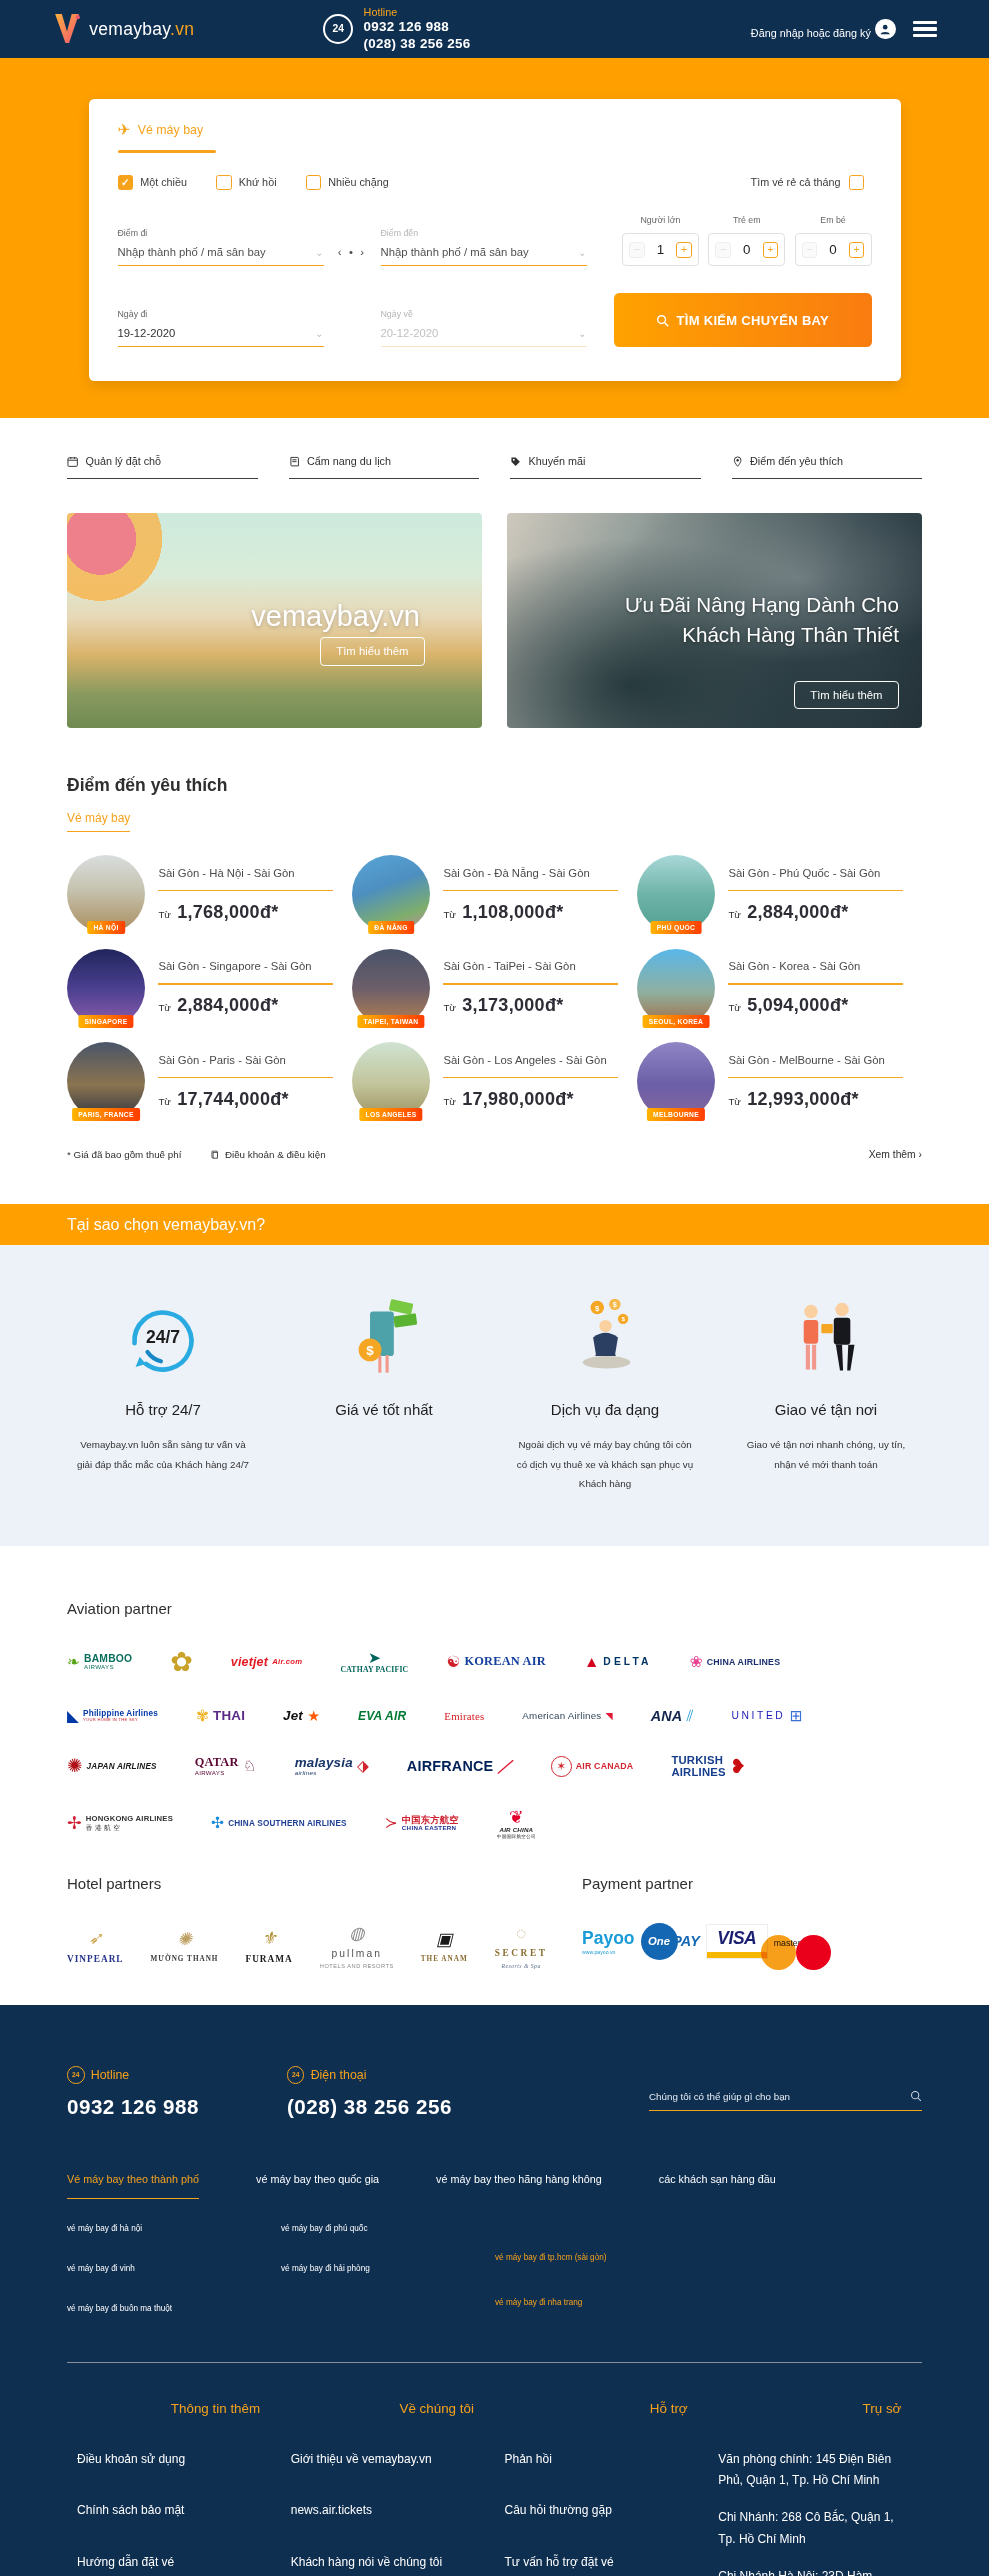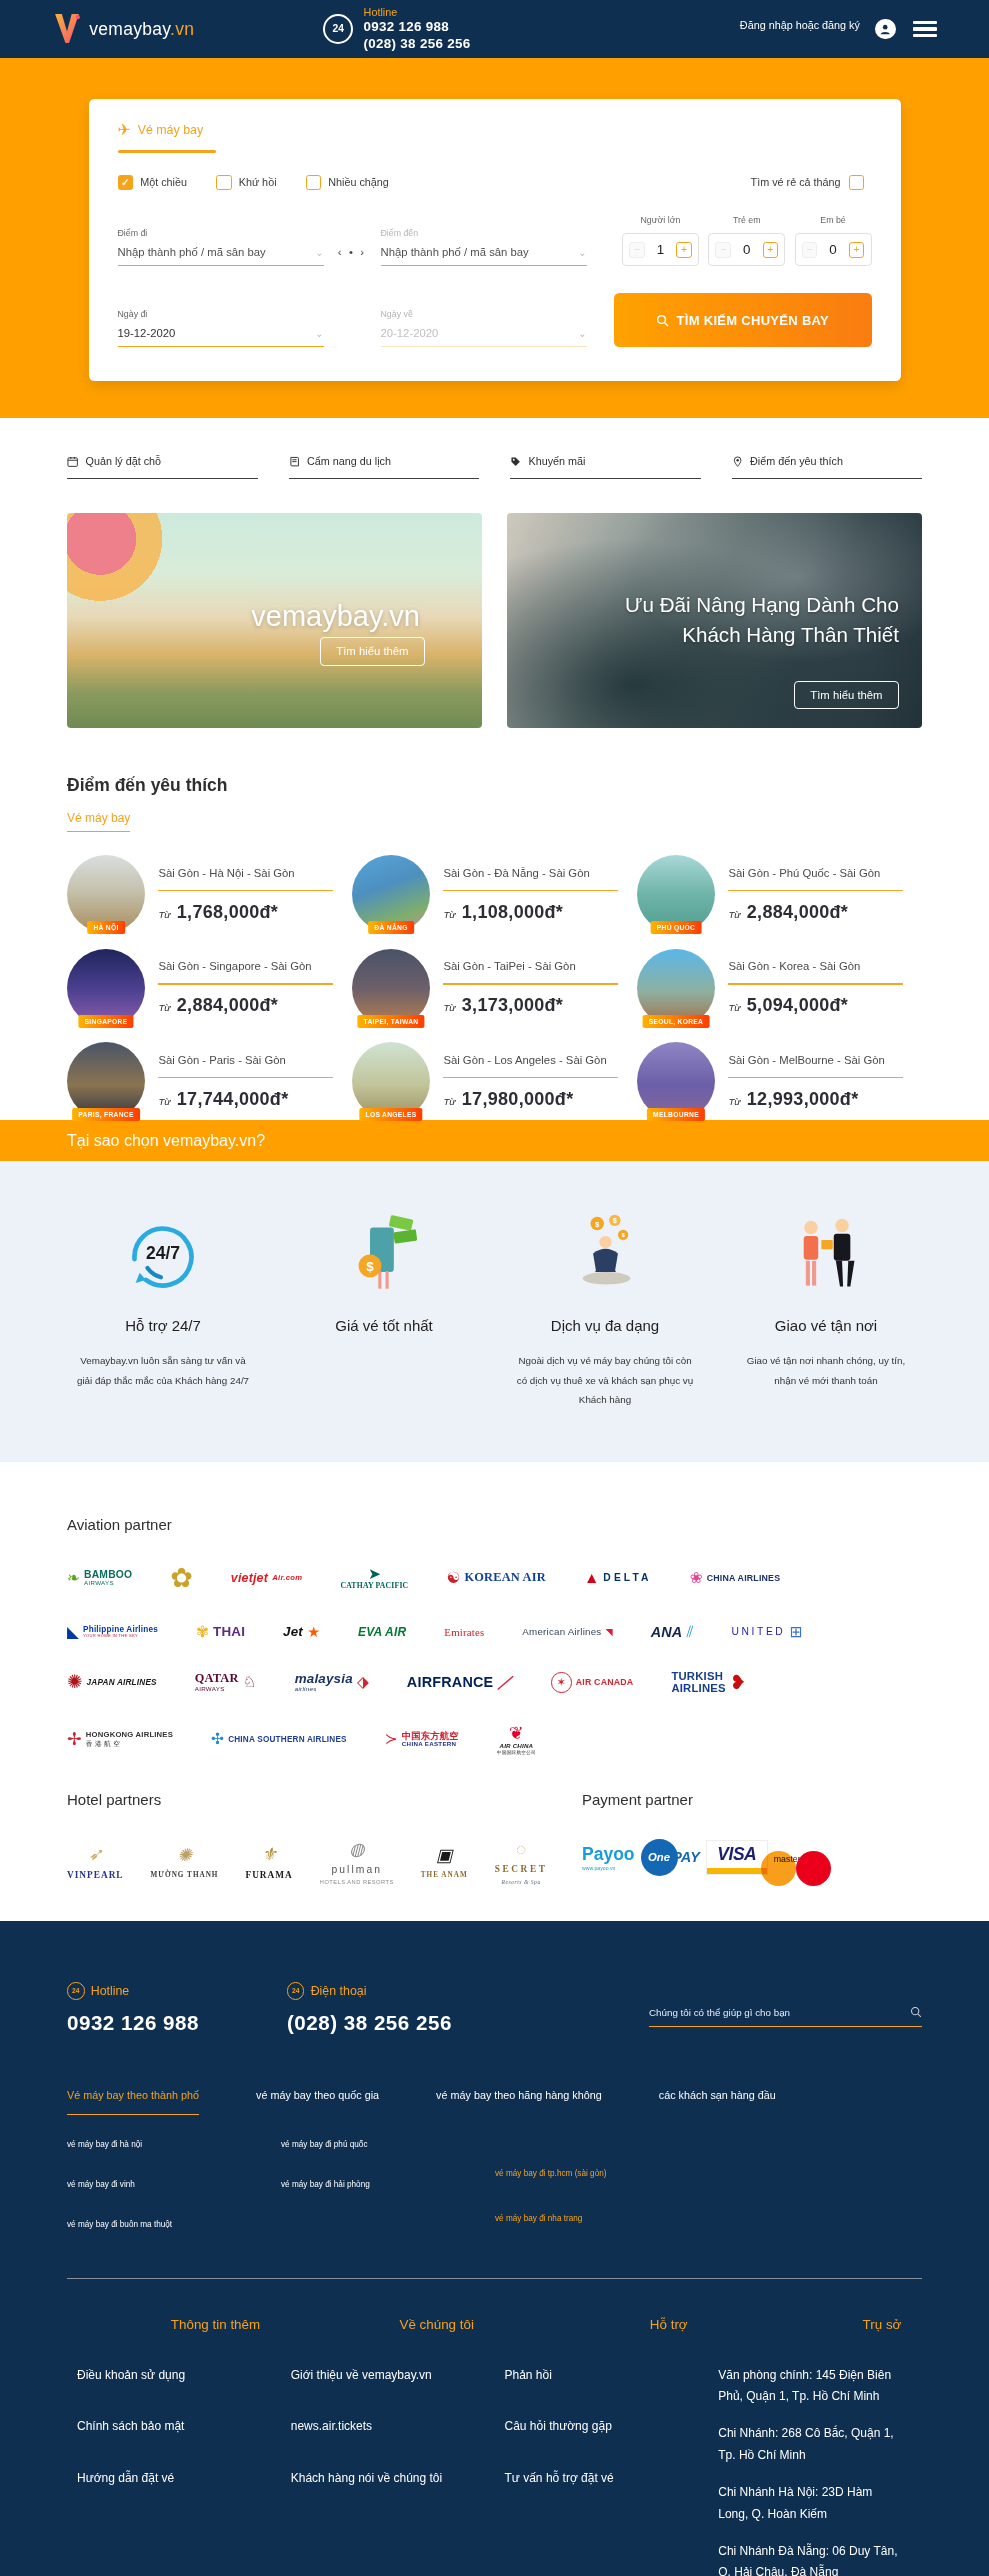--- a/index.html
+++ b/index.html
@@ -10,21 +10,21 @@
   .topbar { background:#0f2f51; height:58px; display:flex; align-items:center; padding:0 52px; }
   .brand { display:flex; align-items:center; gap:7.2px; }
   .brand .bname { font-size:17.5px; color:#fff; letter-spacing:0.3px; }
   .brand .bname b { color:#f7a21b; font-weight:400;margin-top:44px; }
   .hotline-blk { display:flex; align-items:center; gap:10.3px; margin-left:129px; }
   .badge24 { width:30px; height:30px; border-radius:50%; border:2.1px solid #fff; color:#fff; display:flex; align-items:center; justify-content:center; font-weight:bold; font-size:10.3px; background:transparent; position:relative; }
   .hl-lines { line-height:1.25; }
   .hl-label { color:#f7a21b; font-size:10.8px; }
   .hl-num { color:#fff; font-size:13.4px; font-weight:bold; letter-spacing:0.3px; }
   .top-right { margin-left:auto; display:flex; align-items:center; gap:17.5px; }
-  .login { color:#fff; font-size:10.8px; display:flex; align-items:flex-start; gap:15px; cursor:pointer; }
+  .login { color:#fff; font-size:10.8px; display:flex; align-items:flex-end; gap:4px; cursor:pointer; }
   .avatar { width:20.6px; height:20.6px; border-radius:50%; background:#fff; display:flex; align-items:center; justify-content:center; }
   .burger { width:24px; cursor:pointer; }
   .burger div { height:3.1px; background:#fff; border-radius:1px; margin:3.6px 0; }
 
   
   .hero { background:#ffa000; padding:41px 0 37px; }
   .search-card { width:812px; margin:0 auto; background:#fff; border-radius:5.2px; box-shadow:0 4.1px 12.4px rgba(0,0,0,.12); padding:21.6px 29px 34px; }
   .tab-flight { display:inline-flex; align-items:center; gap:7.2px; color:#f7a21b; font-size:12.4px; }
   .tab-flight .plane { font-size:15.5px; }
   .tab-underline { width:98px; height:3.1px; background:#f7a21b; border-radius:1.5px; margin-top:11.3px; }
@@ -93,21 +93,21 @@
   .dcard:nth-child(4) .dimg { background:linear-gradient(180deg,#20255c 0%,#4a3f8f 50%,#8f5fae 100%); }
   .dcard:nth-child(5) .dimg { background:linear-gradient(180deg,#4a5268 0%,#6b5f6a 50%,#b9814f 100%); }
   .dcard:nth-child(6) .dimg { background:linear-gradient(180deg,#59b7e8 0%,#8fb0a0 55%,#a56b42 100%); }
   .dcard:nth-child(7) .dimg { background:linear-gradient(180deg,#4a5568 0%,#8a7450 55%,#2f3340 100%); }
   .dcard:nth-child(8) .dimg { background:linear-gradient(180deg,#cfe3d2 0%,#c2c49a 55%,#9a8f5e 100%); }
   .dcard:nth-child(9) .dimg { background:linear-gradient(180deg,#8f86c4 0%,#6b5ea8 55%,#86689a 100%); }
   .dinfo { width:185px; }
   .droute { font-size:11.3px; color:#4a4a4a; line-height:1.4; }
   .dline { height:1.5px; background:#f5a623; margin:8.2px 0 10.3px; width:100%; max-width:175px; }
   .dprice-row { display:flex; align-items:baseline; gap:6.2px; }
-  .dfrom { font-style:italic; font-size:9.8px; color:#2f2f2f;text-align:right; }
+  .dfrom { font-size:9.8px; color:#2f2f2f;text-align:right; }
   .dprice { font-size:18px; color:#2d2d35; font-weight:600; letter-spacing:0.3px; }
   .dest-foot { display:flex; align-items:center; margin-top:29px; padding-bottom:44px; font-size:9.8px; color:#2f2f2f; }
   .dest-terms { display:flex; align-items:center; gap:5.2px; margin-left:29px; cursor:pointer; }
   .dest-more { margin-left:auto; cursor:pointer; font-size:10.3px; }
 
   
   .why-band { background:#ffa000; height:41px; display:flex; align-items:center; }
   .why-band .container { color:#fdfdfd; font-size:16px; }
   .why { background:#edf1f8; padding:44px 0 52px; }
   .why-grid { display:grid; grid-template-columns:repeat(4,1fr); gap:29px; }
@@ -484,20 +484,31 @@
           <div class="droute">Sài Gòn - MelBourne - Sài Gòn</div>
           <div class="dline"></div>
         <div class="dprice-row">
             <span class="dfrom">Từ</span>
             <span class="dprice">12,993,000đ*</span>
           </div>
         </div>
     </div>
   </div>
 
+  <div class="dest-foot">
+    <span>* Giá đã bao gồm thuế phí</span>
+    <span class="dest-terms">
+      <svg width="9.3" height="9.3" viewBox="0 0 24 24">
+          <rect x="5" y="3" width="14" height="17" rx="1" fill="none" stroke="#2f2f2f" stroke-width="2"></rect>
+          <rect x="8" y="6" width="11" height="15" fill="#fff" stroke="#2f2f2f" stroke-width="2"></rect>
+        </svg>
+      <span>Điều khoản &amp; điều kiện</span>
+    </span>
+    <span class="dest-more"><span>Xem thêm</span> <span>›</span></span>
+  </div>
 </section>
 
 <div class="why-band">
   <div class="container">Tại sao chọn vemaybay.vn?</div>
 </div>
 <section class="why">
   <div class="container why-grid">
     <div class="wcell">
       <div class="wicon">
         <svg width="88" height="88" viewBox="0 0 170 170">

